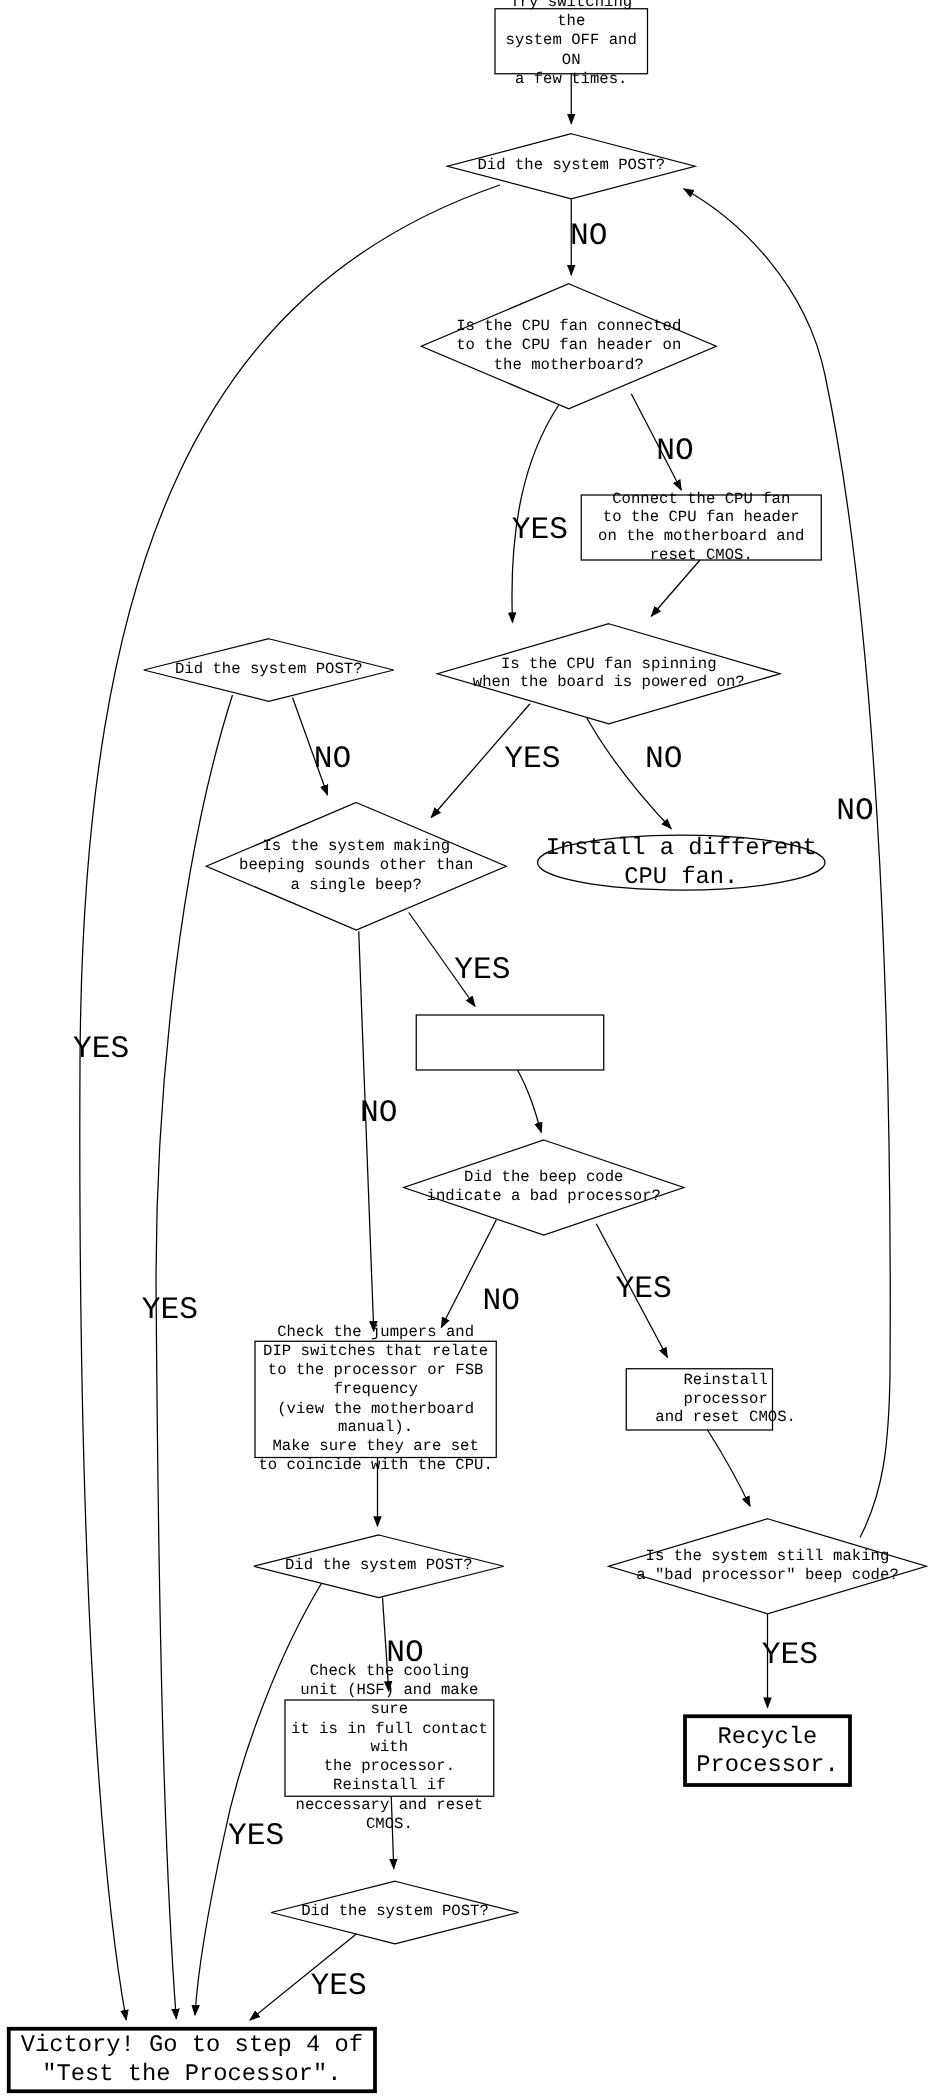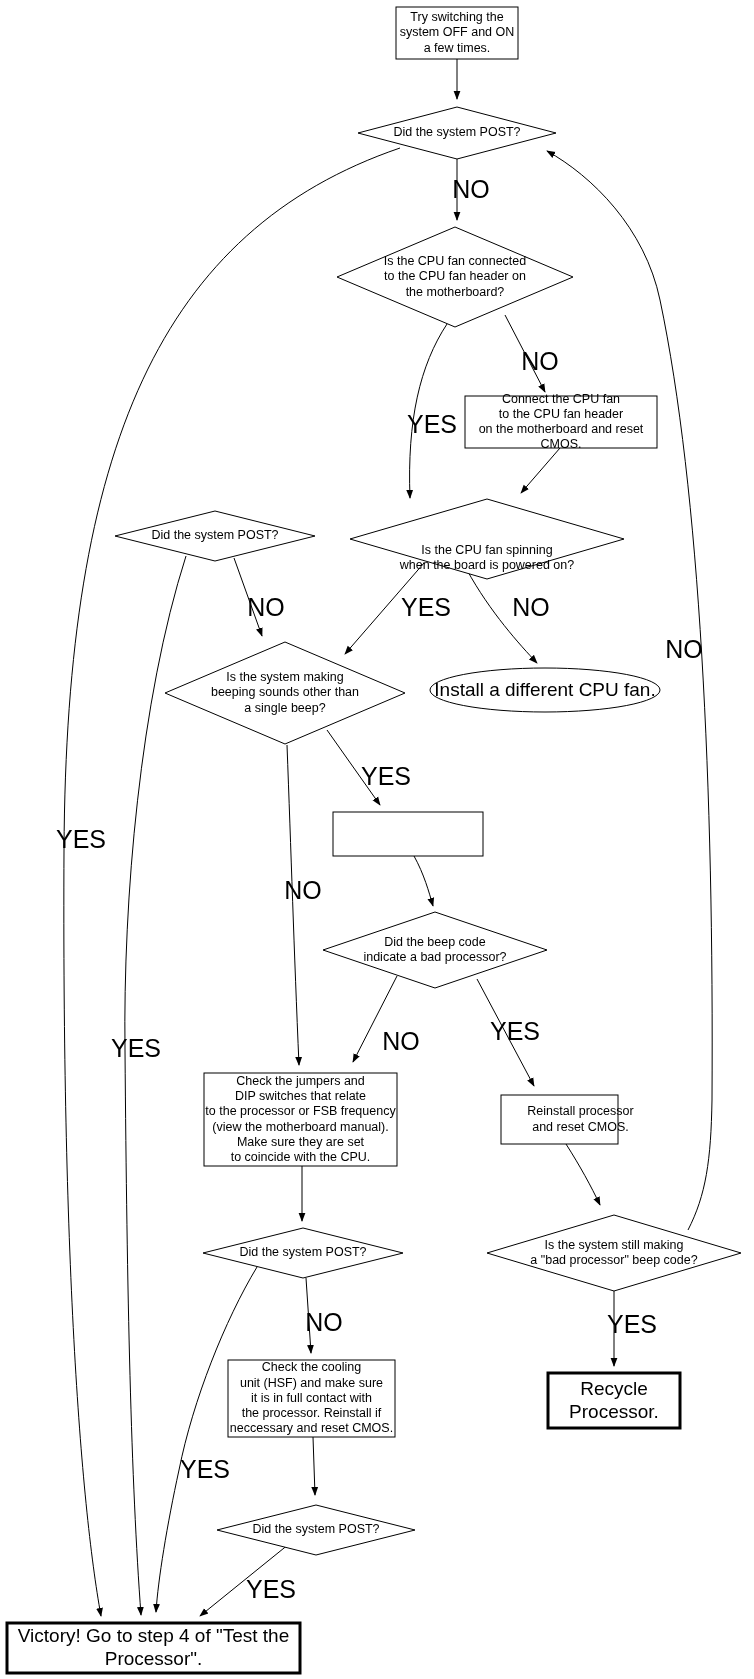--- a/index.html
+++ b/index.html
@@ -1,20 +1,20 @@
 <!DOCTYPE html>
 <html><head>
 <meta charset="utf-8">
 <style>
   html,body{margin:0;padding:0;background:#ffffff;}
   #canvas{
     position:relative;
     width:754px;height:1679px;
     background:#ffffff;
-    font-family:Liberation Sans, sans-serif;
+    font-family:Liberation Mono, monospace;
     color:#000;
     overflow:hidden;
   }
   #edge-layer{position:absolute;left:0;top:0;width:754px;height:1679px;}
   .node-label{
     position:absolute;
     display:flex;align-items:center;justify-content:center;
     text-align:center;
     white-space:pre-line;
     font-size:12.5px;line-height:1.22;
@@ -92,21 +92,21 @@
   <div class="node-label" style="left:396px;top:7px;width:122px;height:52px">Try switching the
 system OFF and ON
 a few times.</div>
   <div class="node-label" style="left:358px;top:107px;width:198px;height:52px">Did the system POST?</div>
   <div class="node-label" style="left:337px;top:227px;width:236px;height:100px">Is the CPU fan connected
 to the CPU fan header on
 the motherboard?</div>
   <div class="node-label" style="left:465px;top:396px;width:192px;height:52px">Connect the CPU fan
 to the CPU fan header
 on the motherboard and reset CMOS.</div>
-  <div class="node-label" style="left:350px;top:518px;width:274px;height:80px">Is the CPU fan spinning
+  <div class="node-label" style="left:350px;top:499px;width:274px;height:80px">Is the CPU fan spinning
 when the board is powered on?</div>
   <div class="node-label" style="left:115px;top:511px;width:200px;height:50px">Did the system POST?</div>
   <div class="node-label lg" style="left:430px;top:668px;width:230px;height:44px">Install a different CPU fan.</div>
   <div class="node-label" style="left:165px;top:642px;width:240px;height:102px">Is the system making
 beeping sounds other than
 a single beep?</div>
   <div class="node-label" style="left:323px;top:912px;width:224px;height:76px">Did the beep code
 indicate a bad processor?</div>
   <div class="node-label" style="left:204px;top:1073px;width:193px;height:93px">Check the jumpers and
 DIP switches that relate

